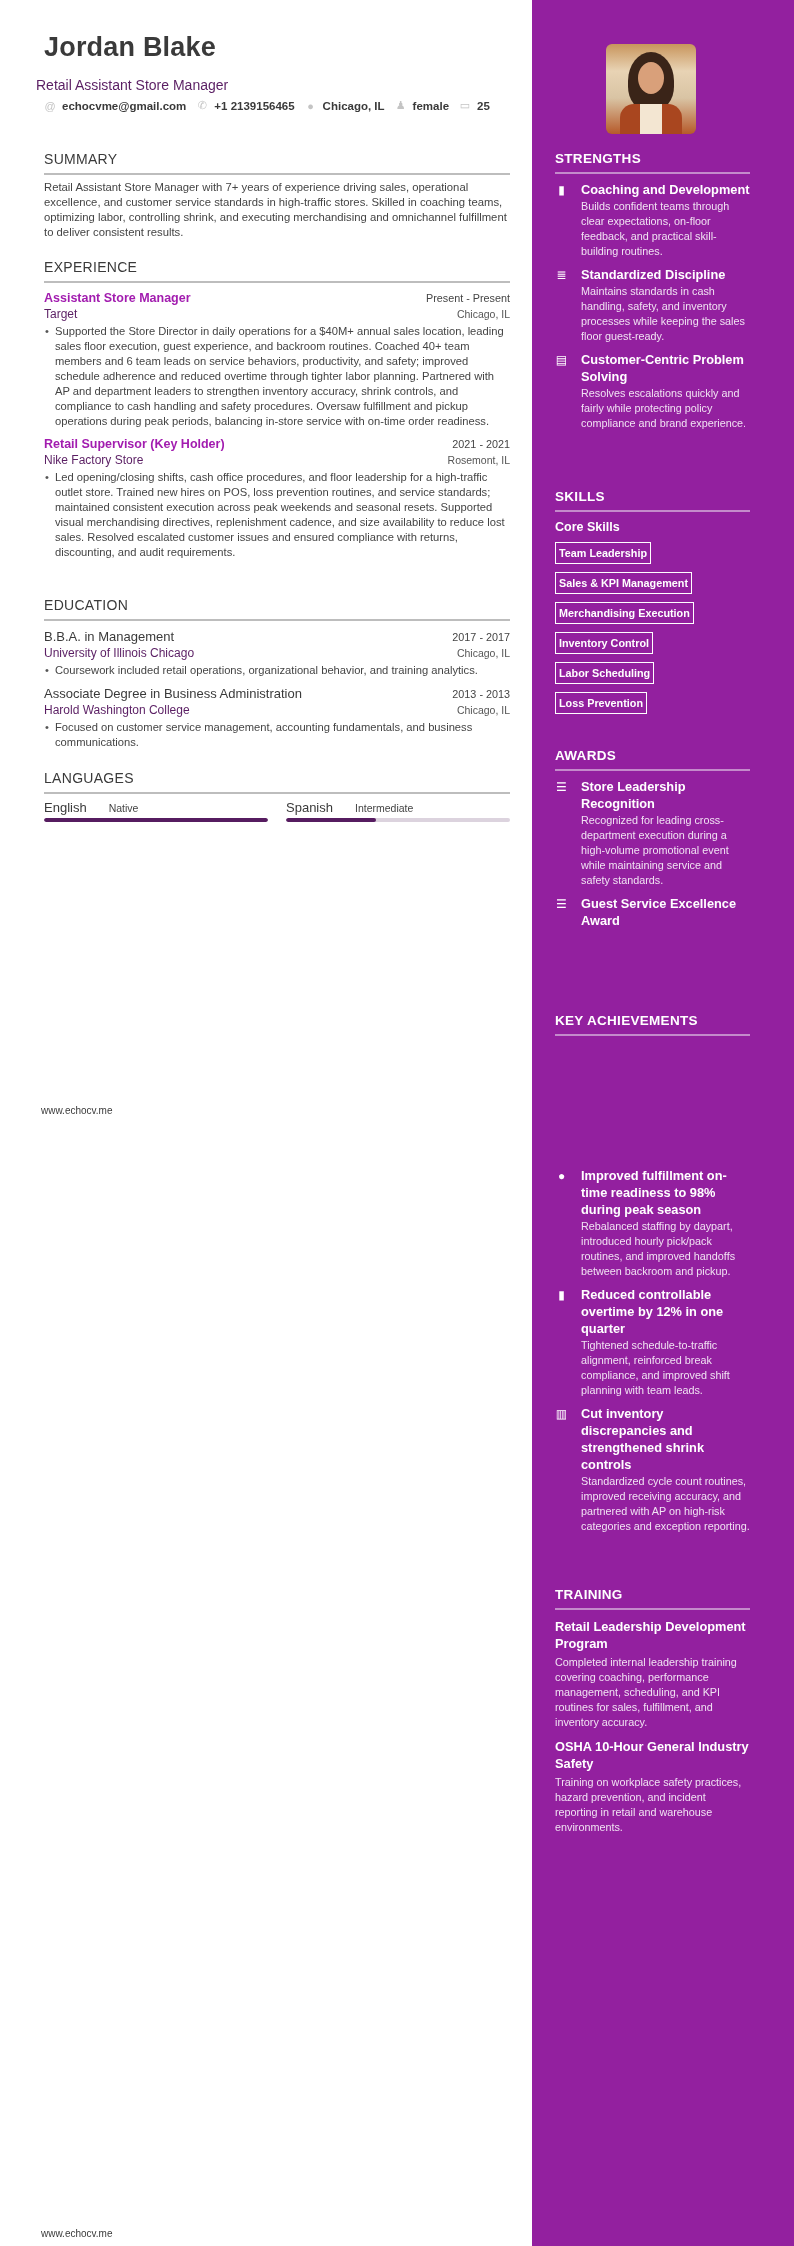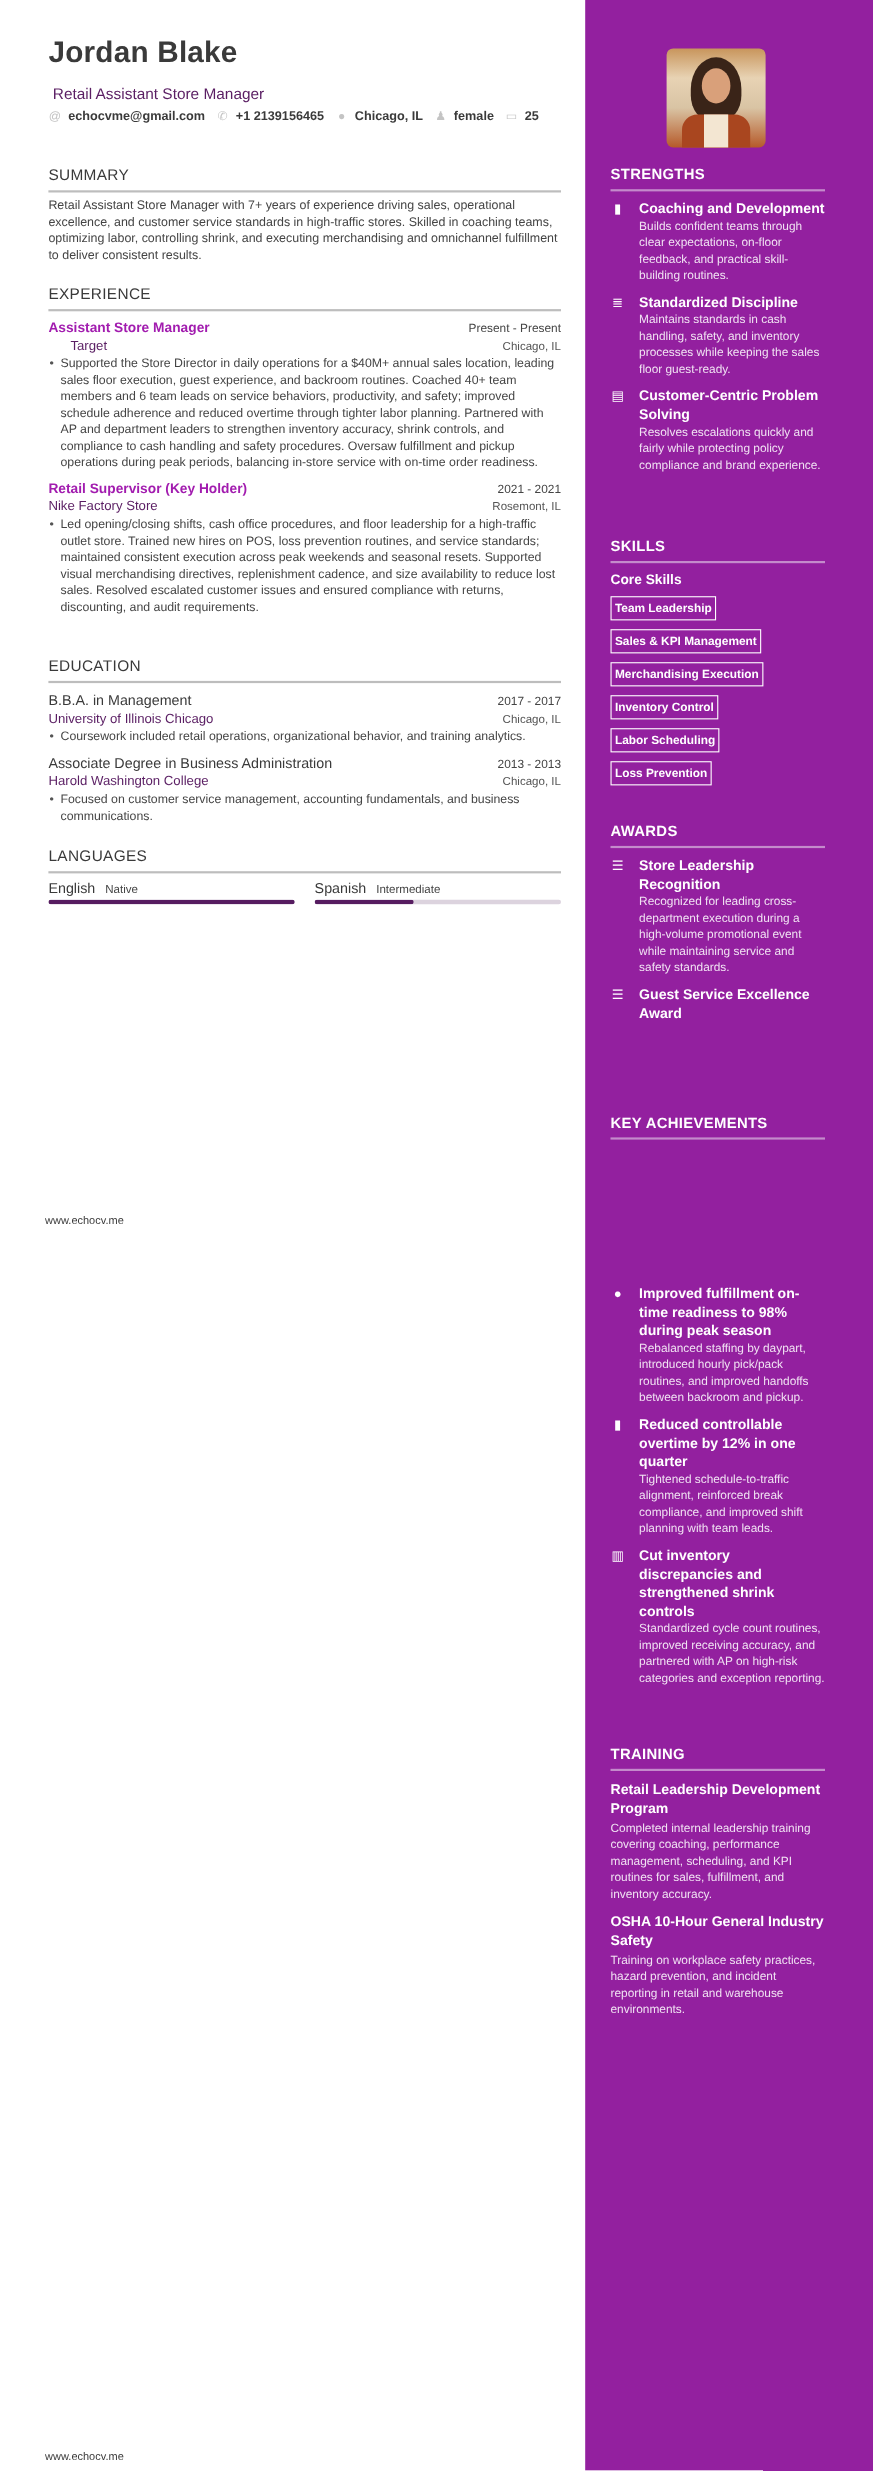--- a/index.html
+++ b/index.html
@@ -1,21 +1,21 @@
 <!DOCTYPE html>
 <html><head>
   <meta charset="utf-8">
   <style>
     * { box-sizing: border-box; margin: 0; padding: 0; }
     html, body { width: 794px; height: 2246px; background: #ffffff; }
     body { font-family: "Liberation Sans", sans-serif; color: #333; position: relative; overflow: hidden; }
 
     .sidebar-bg { position: absolute; left: 532px; top: 0; width: 262px; height: 2246px; background: #93209f; }
     .name { position: absolute; left: 44px; top: 32px; font-size: 27px; font-weight: bold; color: #3a3a3a; letter-spacing: 0.2px; }
-    .role { position: absolute; left: 48px; top: 77px; font-size: 14px; color: #5a1e63; }
+    .role { position: absolute; left: 36px; top: 77px; font-size: 14px; color: #5a1e63; }
     .contacts { position: absolute; left: 44px; top: 99px; display: flex; align-items: center; gap: 10px; font-size: 11.5px; font-weight: bold; color: #3a3a3a; white-space: nowrap; }
     .contact { display: flex; align-items: center; gap: 6px; }
     .cicon { display: inline-block; width: 12px; text-align: center; color: #c4c4c4; font-size: 11px; font-weight: normal; }
 
     .section-title { font-size: 14px; color: #3a3a3a; letter-spacing: 0.3px; padding-bottom: 6px; border-bottom: 2px solid #bdbdbd; }
     .sec { position: absolute; left: 44px; width: 466px; }
     .summary-text { font-size: 11.3px; line-height: 15px; color: #444; margin-top: 5px; }
 
     .job { margin-top: 8px; }
     .row { display: flex; justify-content: space-between; align-items: baseline; }
@@ -25,21 +25,21 @@
     .loc { font-size: 10.5px; color: #555; }
     .bullets { list-style: none; margin-top: 3px; }
     .bullets li { position: relative; padding-left: 11px; font-size: 11.2px; line-height: 15px; color: #444; }
     .bullets li::before { content: "•"; position: absolute; left: 1px; top: 0; color: #555; }
 
     .edu-title { font-size: 13px; color: #3a3a3a; }
     .school { font-size: 12px; color: #5a1e63; }
 
     .langs { display: flex; gap: 18px; margin-top: 6px; }
     .lang { flex: 1; }
-    .lang-head { display: flex; align-items: baseline; gap: 9px; }
+    .lang-head { display: flex; align-items: baseline; gap: 22px; }
     .lang-name { font-size: 13px; color: #3a3a3a; }
     .lang-level { font-size: 10.5px; color: #444; }
     .bar { margin-top: 3px; height: 4px; background: #dcd3de; border-radius: 2px; overflow: hidden; }
     .bar-fill { height: 100%; background: #561c60; border-radius: 2px; }
 
     .footer { position: absolute; left: 41px; font-size: 10px; color: #3a3a3a; }
 
     
     .right { position: absolute; left: 555px; width: 195px; color: #fff; }
     .photo { position: absolute; left: 606px; top: 44px; width: 90px; height: 90px; border-radius: 6px; overflow: hidden; background: linear-gradient(180deg,#c8955c 0%, #e8d3b4 30%, #d9c4a4 60%, #b65a2a 100%); }
@@ -96,21 +96,21 @@
   <div class="summary-text">Retail Assistant Store Manager with 7+ years of experience driving sales, operational excellence, and customer service standards in high-traffic stores. Skilled in coaching teams, optimizing labor, controlling shrink, and executing merchandising and omnichannel fulfillment to deliver consistent results.</div>
 </div>
 
 <div class="sec" style="top:259px;">
   <div class="section-title">EXPERIENCE</div>
   <div class="job">
     <div class="row">
       <span class="job-title">Assistant Store Manager</span>
       <span class="job-dates">Present - Present</span>
     </div>
-    <div class="row" style="margin-top:2px;margin-left:20px;">
+    <div class="row" style="margin-top:2px;">
       <span class="company">Target</span>
       <span class="loc">Chicago, IL</span>
     </div>
     <ul class="bullets">
       <li>Supported the Store Director in daily operations for a $40M+ annual sales location, leading sales floor execution, guest experience, and backroom routines. Coached 40+ team members and 6 team leads on service behaviors, productivity, and safety; improved schedule adherence and reduced overtime through tighter labor planning. Partnered with AP and department leaders to strengthen inventory accuracy, shrink controls, and compliance to cash handling and safety procedures. Oversaw fulfillment and pickup operations during peak periods, balancing in-store service with on-time order readiness.</li>
     </ul>
   </div>
   <div class="job">
     <div class="row">
       <span class="job-title">Retail Supervisor (Key Holder)</span>

